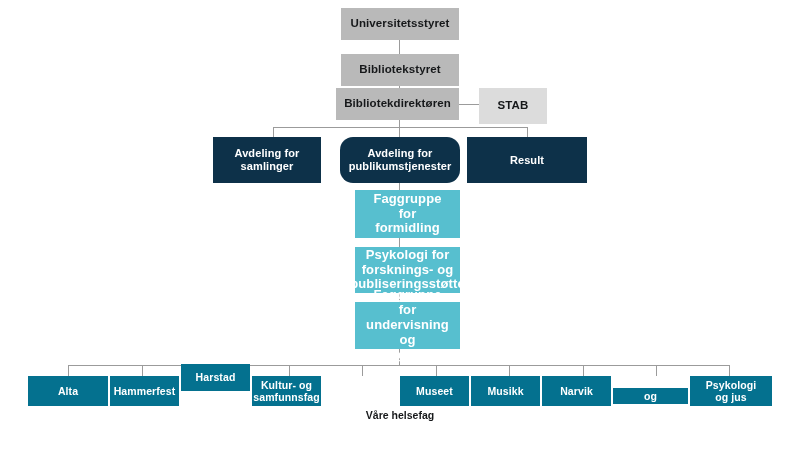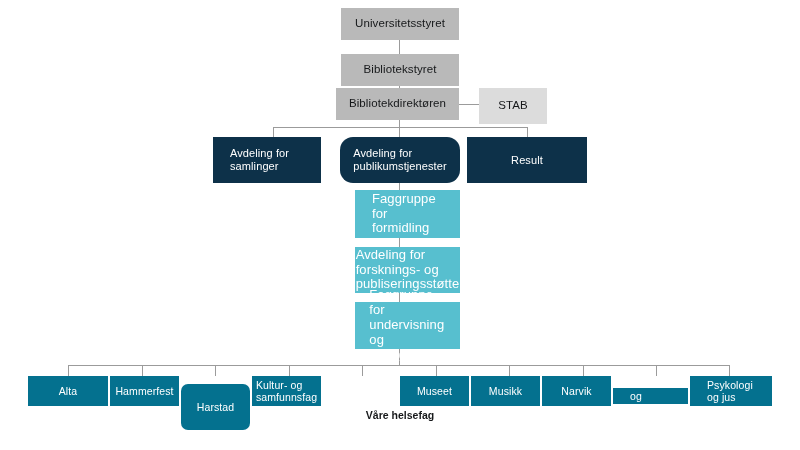--- a/index.html
+++ b/index.html
@@ -17,22 +17,22 @@
     position: relative;
     width: 800px;
     height: 450px;
   }
   .node {
     position: absolute;
     box-sizing: border-box;
     display: flex;
     align-items: center;
     justify-content: center;
-    text-align: left;
-    font-weight: normal;
+    text-align: center;
+    font-weight: bold;
     line-height: 1.15;
     letter-spacing: 0.1px;
     padding: 2px 17px;
     z-index: 3;
   }
   .node.gray {
     background: #b9b9b9;
     color: #16181a;
     font-size: 11.5px;
   }
@@ -116,29 +116,29 @@
   <div class="node gray-light" style="left:479px; top:88px; width:68px; height:36px;">STAB</div>
 
   <div class="node navy" style="left:213px; top:137px; width:108px; height:46px;">Avdeling for samlinger</div>
 
   <div class="node navy" style="left:340px; top:137px; width:120px; height:46px;border-radius:13px;">Avdeling for publikumstjenester</div>
 
   <div class="node navy" style="left:467px; top:137px; width:120px; height:46px;">Result</div>
 
   <div class="node cyan" style="left:355px; top:190px; width:105px; height:48px;">Faggruppe for formidling</div>
 
-  <div class="node cyan" style="left:355px; top:247px; width:105px; height:46px;">Avdeling for forsknings- og publiseringsstøtte</div>
+  <div class="node cyan" style="left:355px; top:247px; width:105px; height:46px;">Psykologi for forsknings- og publiseringsstøtte</div>
 
   <div class="node cyan" style="left:355px; top:302px; width:105px; height:47px;">Faggruppe for undervisning og læringsstøtte</div>
 
   <div class="node teal" style="left:28px; top:376px; width:80px; height:30px;">Alta</div>
 
   <div class="node teal" style="left:110px; top:376px; width:69px; height:30px;">Hammerfest</div>
 
-  <div class="node teal" style="left:181px; top:384px; width:69px; height:46px;border-radius:7px;">Harstad</div>
+  <div class="node teal" style="left:181px; top:364px; width:69px; height:27px;">Harstad</div>
 
   <div class="node teal" style="left:252px; top:376px; width:69px; height:30px;">Kultur- og samfunnsfag</div>
 
 
   <div class="node teal" style="left:400px; top:376px; width:69px; height:30px;">Museet</div>
 
   <div class="node teal" style="left:471px; top:376px; width:69px; height:30px;">Musikk</div>
 
   <div class="node teal" style="left:542px; top:376px; width:69px; height:30px;">Narvik</div>
 

